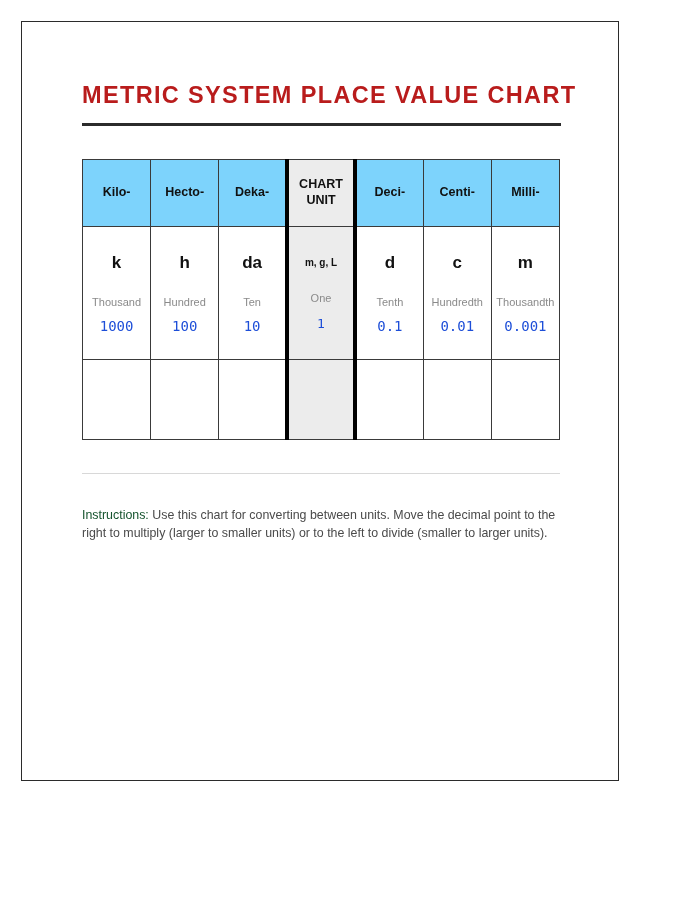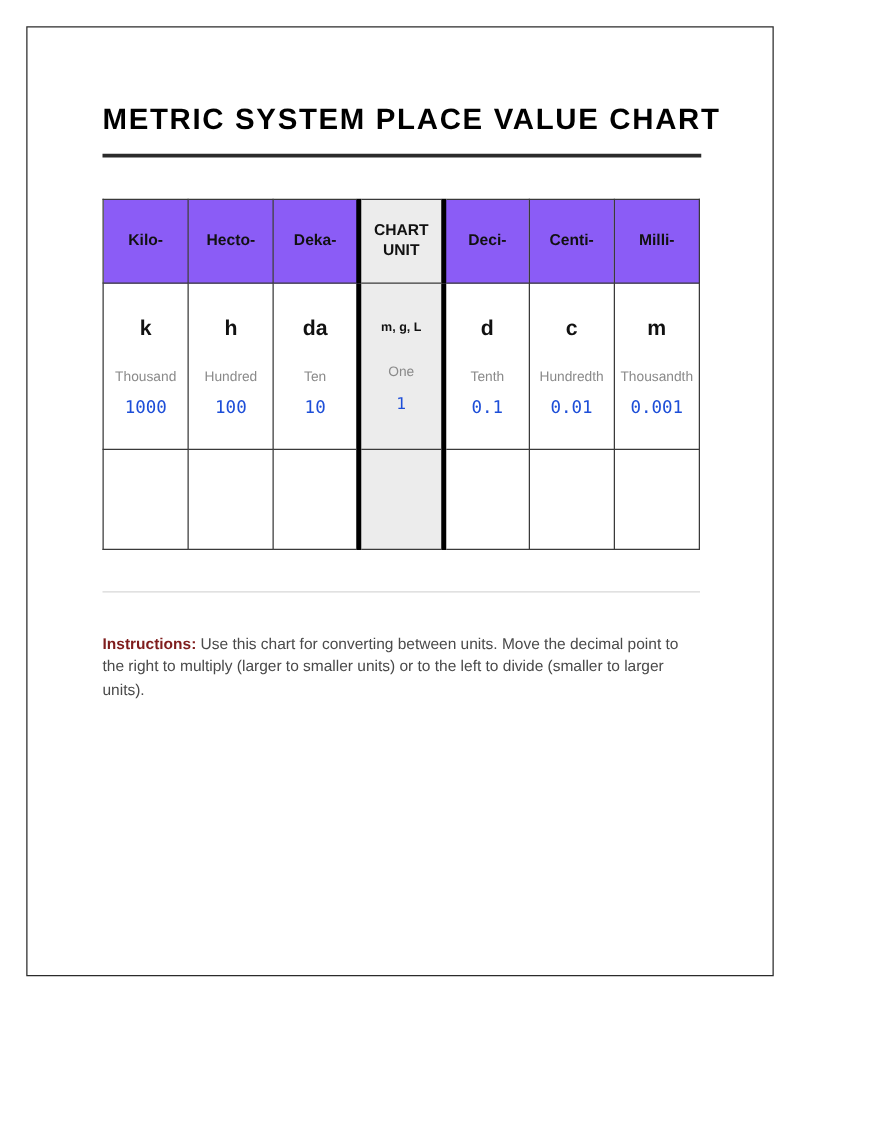--- a/index.html
+++ b/index.html
@@ -33,21 +33,21 @@
     width: 478px;
   }
 
   
   .doc-title {
     margin: 0;
     padding-top: 60px;
     font-size: 23.5px;
     font-weight: bold;
     letter-spacing: 1.35px;
-    color: #000000;
+    color: #b91c1c;
     line-height: 1.15;
     white-space: nowrap;
   }
 
   .title-rule {
     margin-top: 14px;
     width: 479px;
     height: 3px;
     background: #2b2b2b;
   }
@@ -64,21 +64,21 @@
   .chart-table td {
     border: 1px solid #3a3a3a;
     padding: 0;
     text-align: center;
     vertical-align: middle;
     box-sizing: border-box;
   }
 
   .chart-table thead th {
     height: 67px;
-    background: #8b5cf6;
+    background: #7dd3fc;
     font-size: 12.5px;
     font-weight: bold;
     color: #111111;
     line-height: 1.25;
   }
 
   .row-values td {
     height: 133px;
     background: #ffffff;
     padding-top: 2px;
@@ -137,22 +137,22 @@
   .instructions {
     margin-top: 32px;
     width: 478px;
     font-size: 12.4px;
     line-height: 1.48;
     color: #4a4a4a;
     text-align: left;
   }
 
   .instructions b {
-    color: #7f1d1d;
-    font-weight: bold;
+    color: #14532d;
+    font-weight: normal;
   }
 </style>
 </head>
 <body>
 
 <div class="page-sheet">
   <div class="page-inner">
 
     <h1 class="doc-title">METRIC SYSTEM PLACE VALUE CHART</h1>
 

